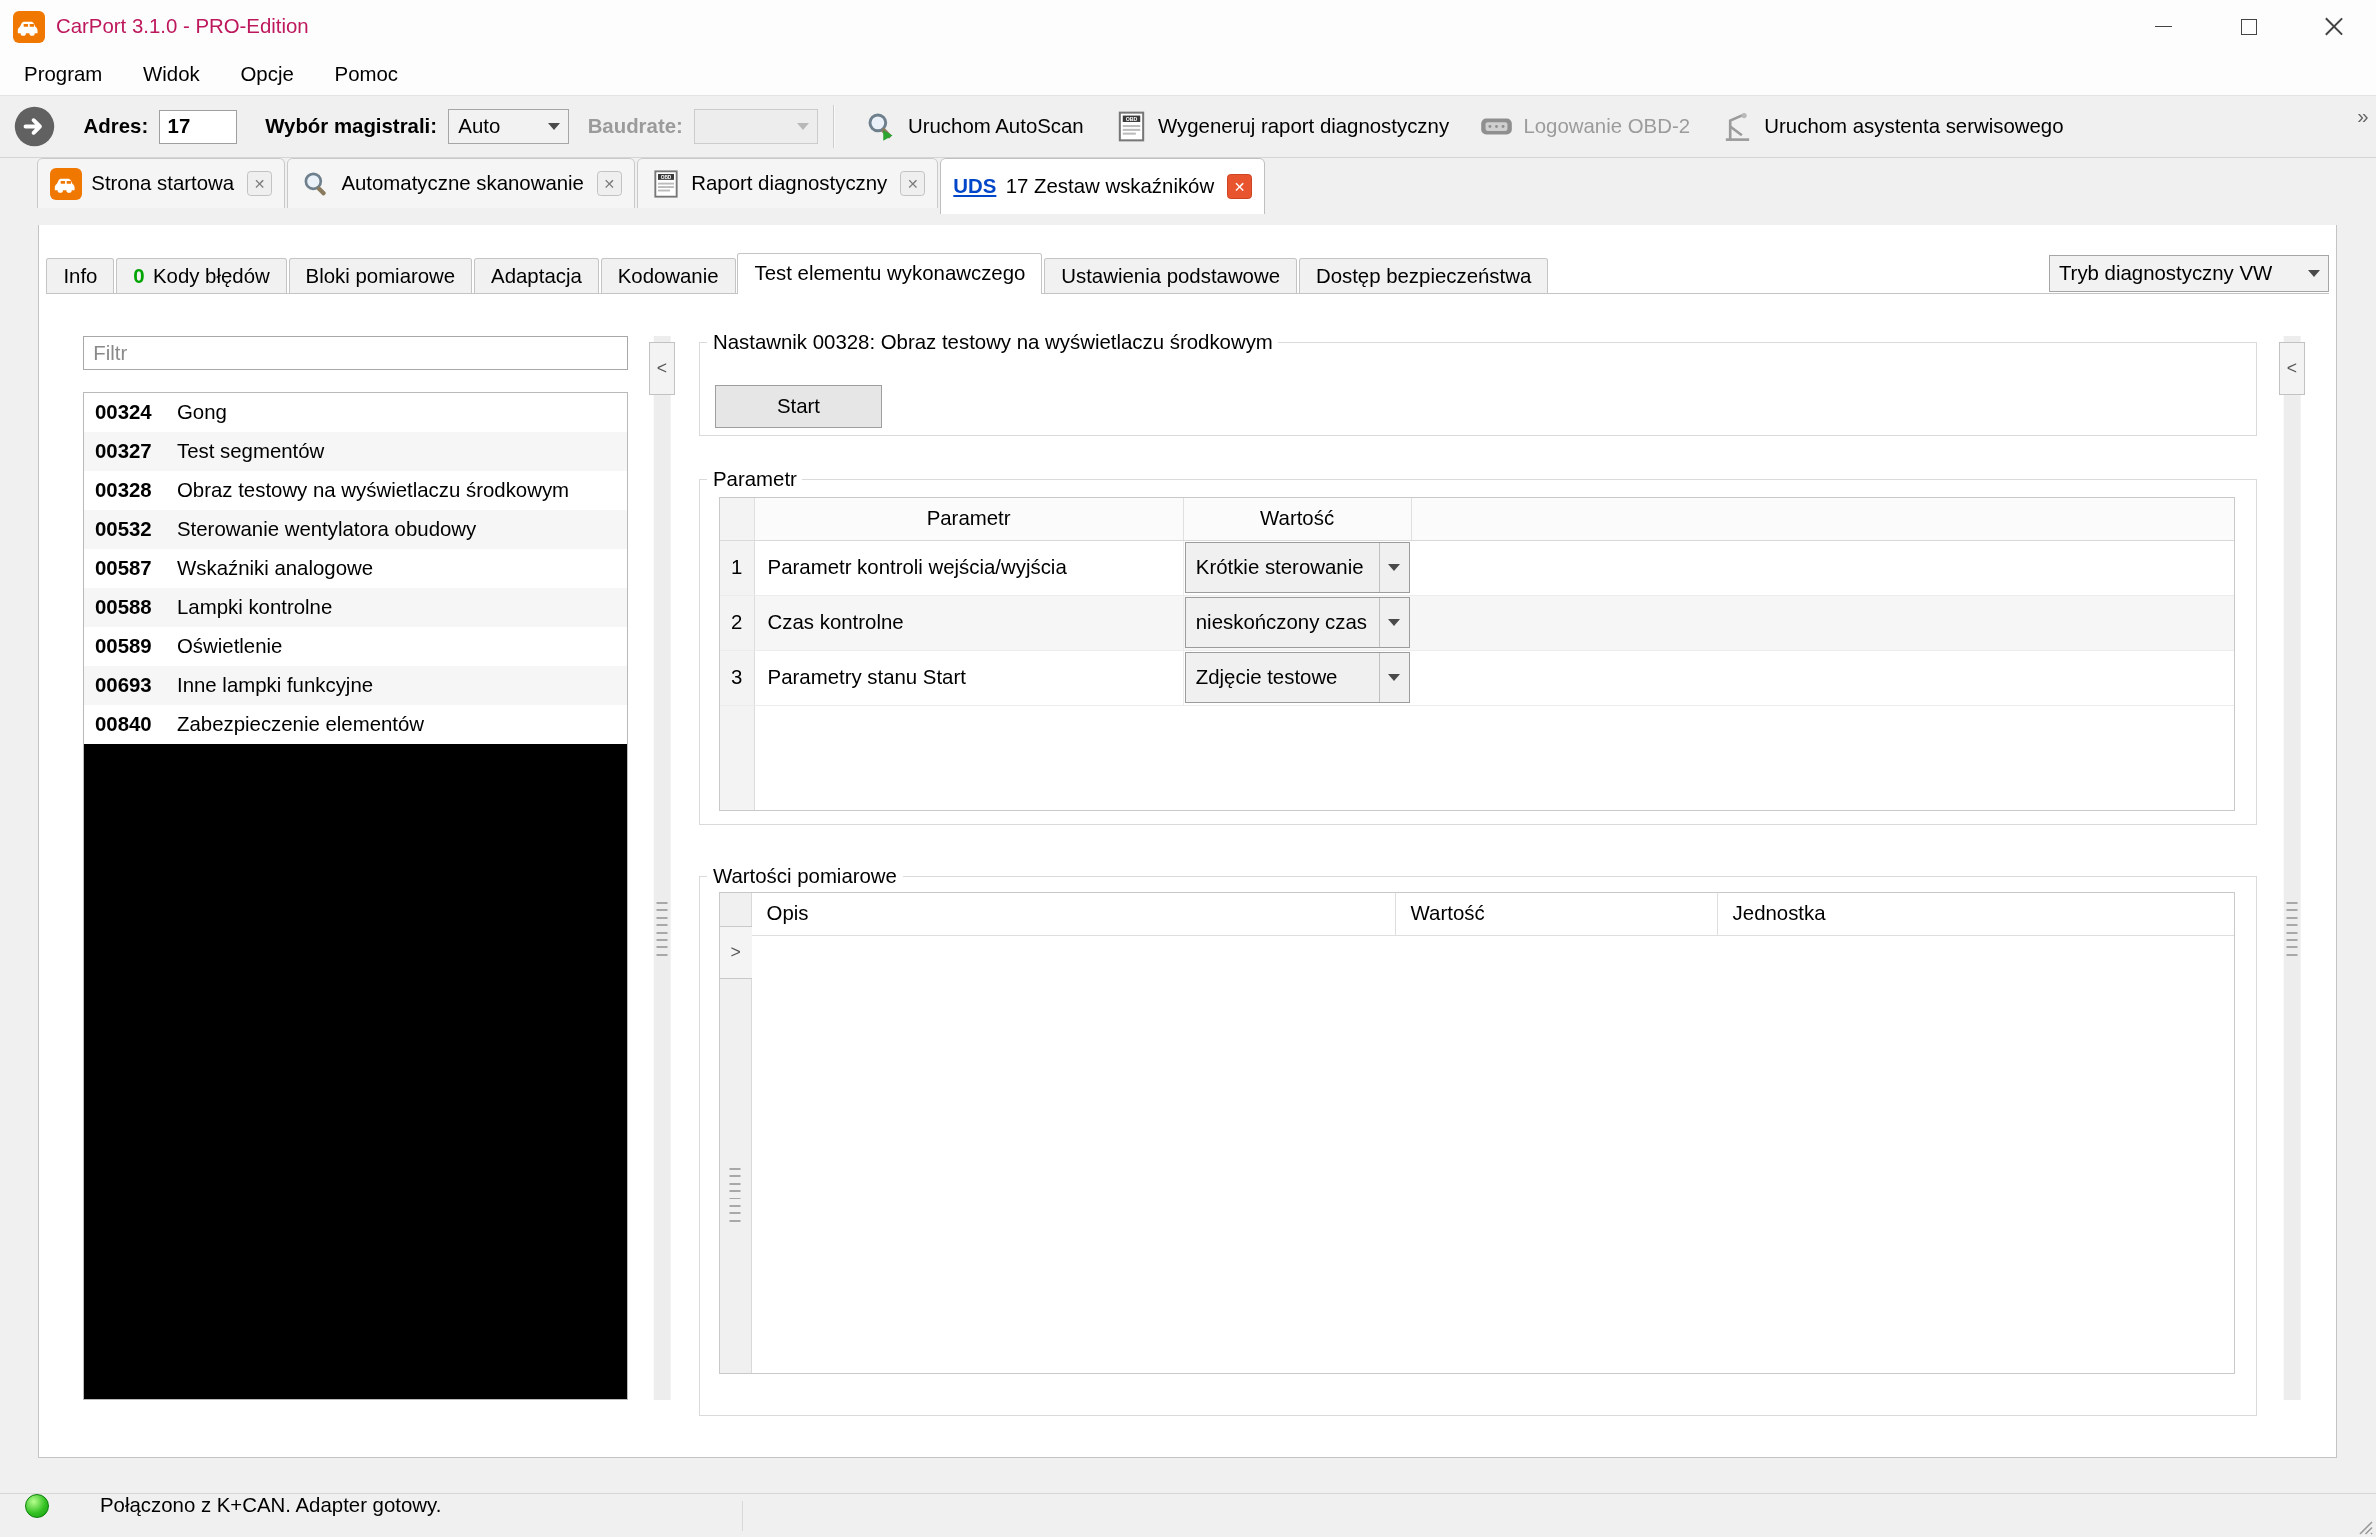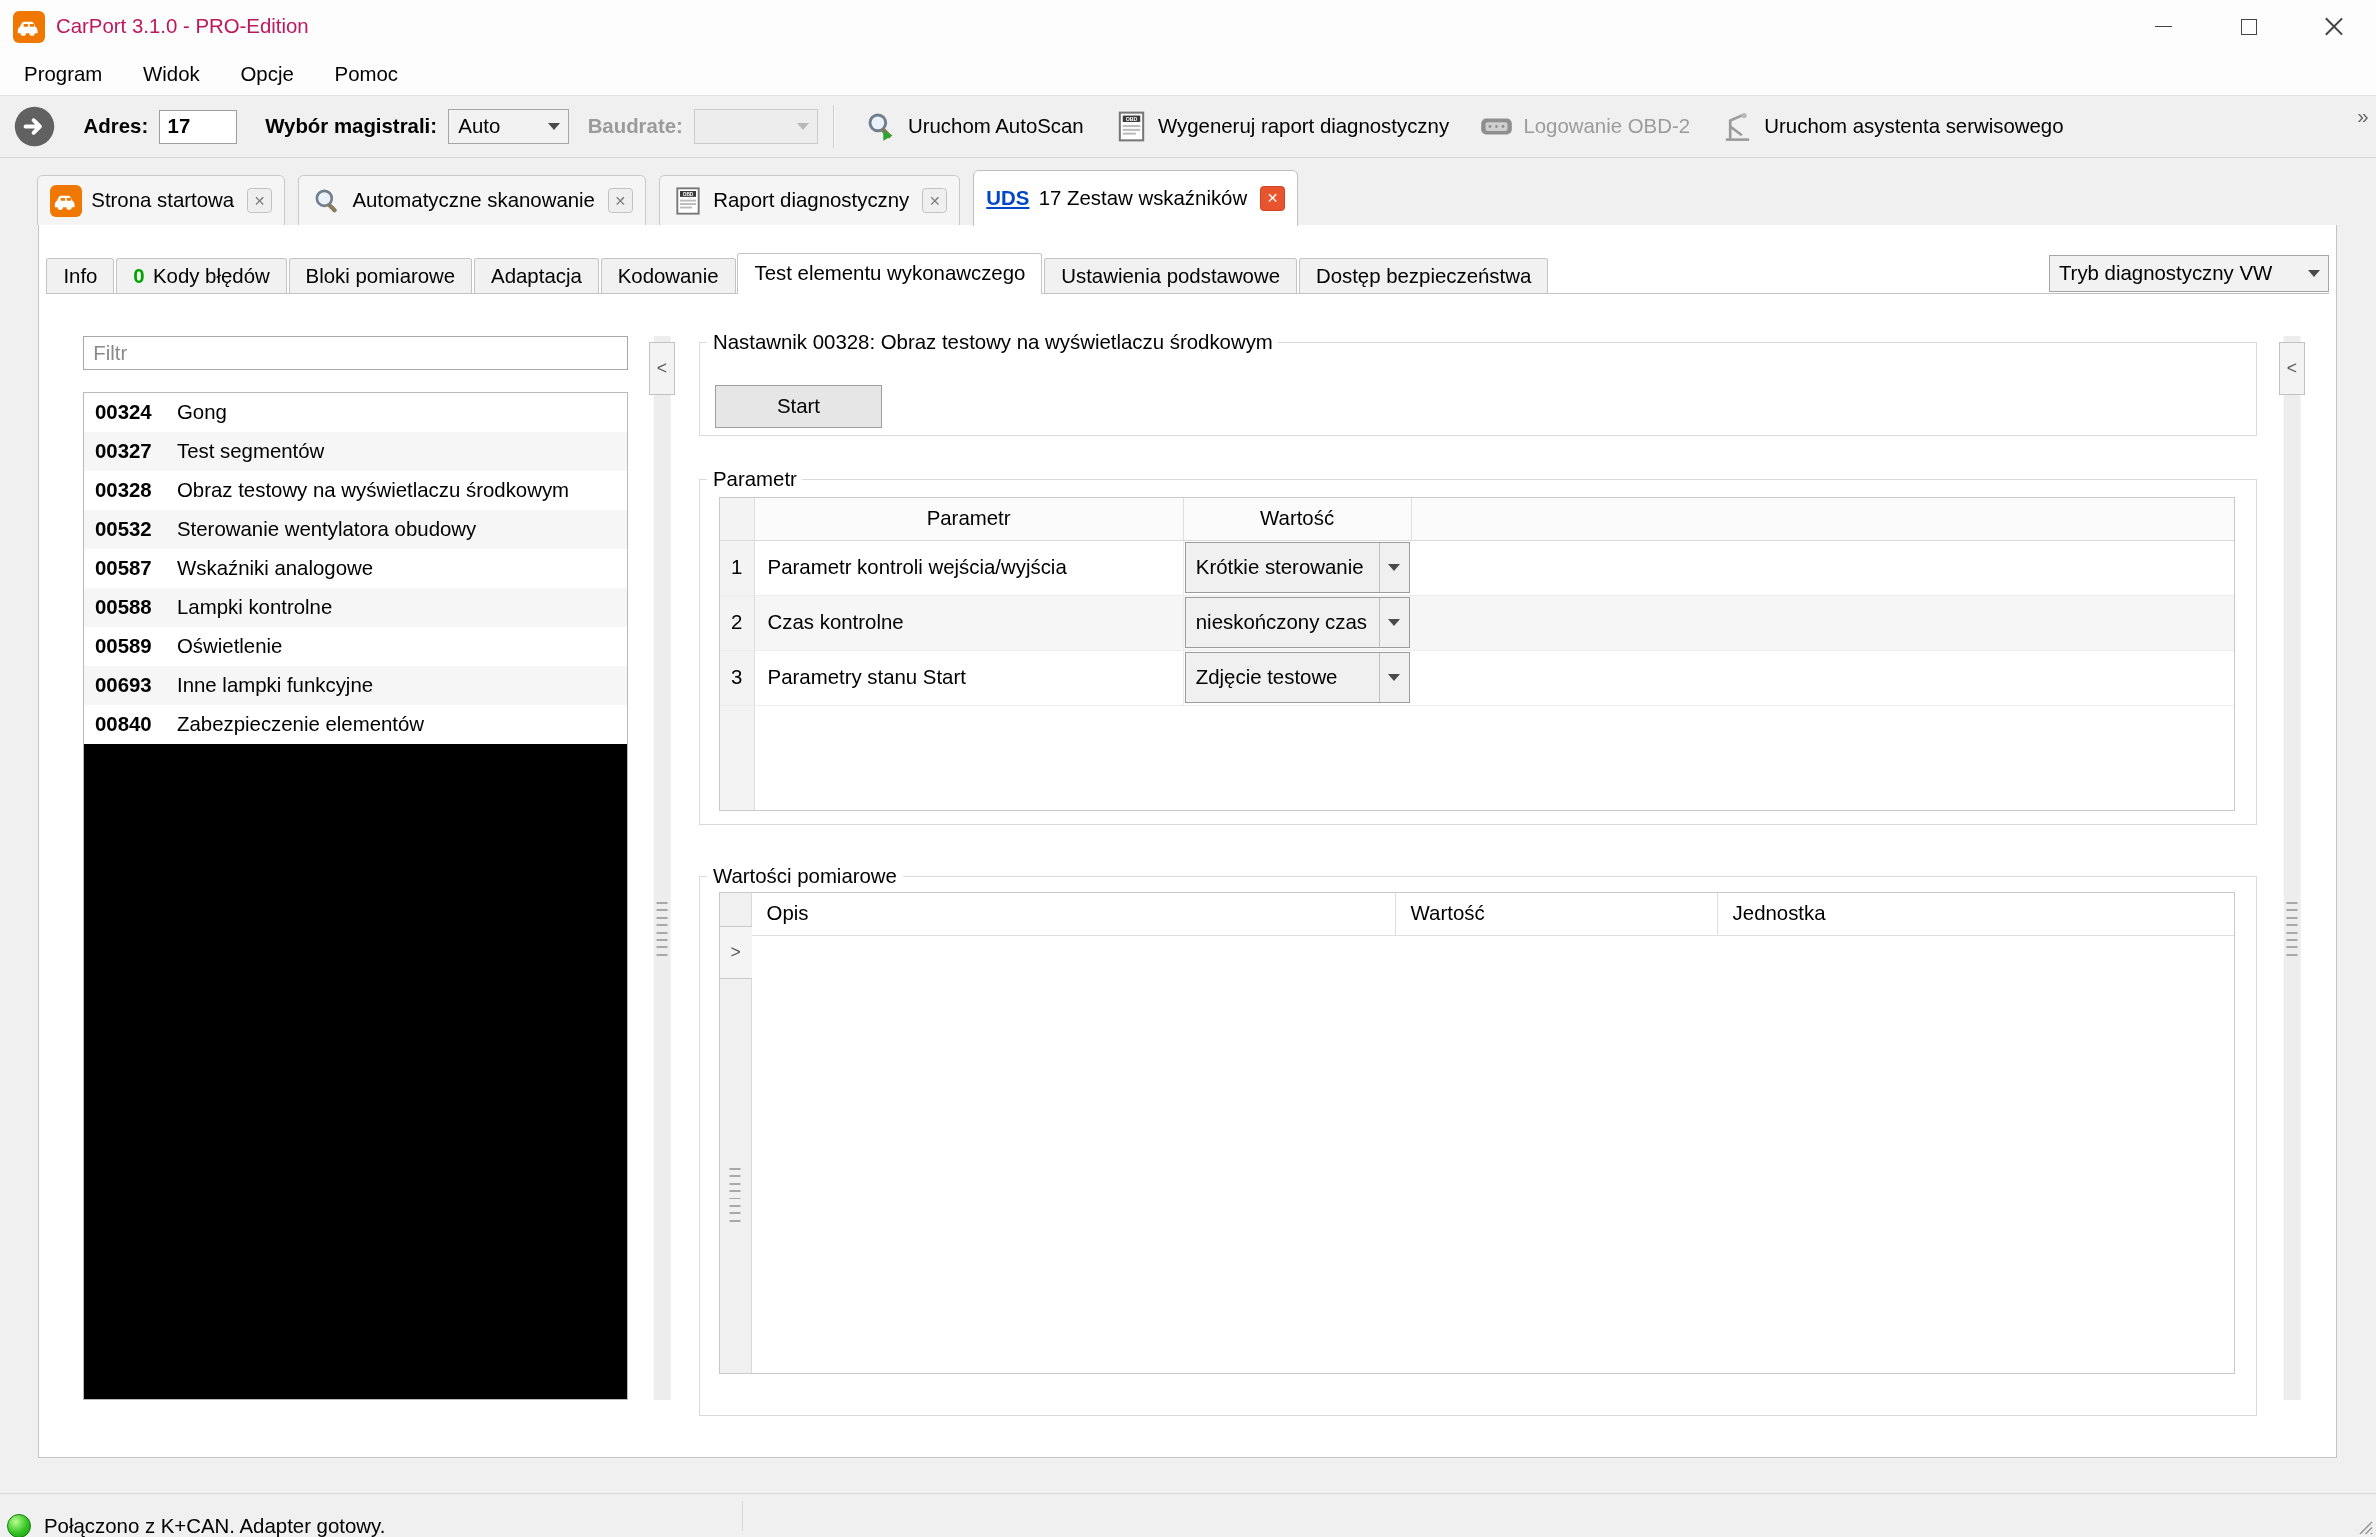--- a/index.html
+++ b/index.html
@@ -40,21 +40,21 @@
 .combo.disabled .chev{border-top-color:#b8b8b8;}
 .bus-combo{width:121px;margin-right:13px;}
 .baud-combo{width:124px;}
 .tb-sep{width:0.9px;height:43px;background:#cdcdcd;box-shadow:0.9px 0 0 #fafafa;margin:0 15px;flex:0 0 auto;}
 .toolbtn{display:flex;align-items:center;gap:9.3px;height:50px;padding:0 15px;background:none;border:none;font:inherit;white-space:nowrap;}
 .toolbtn .ticon{width:35px;height:35px;flex:0 0 auto;}
 .toolbtn.disabled{color:#9b9b9b;}
 .tb-overflow{position:absolute;right:7.4px;top:9.3px;color:#666;font-size:20.4px;}
 
 
-.tabstrip{height:67px;display:flex;align-items:flex-end;padding-left:37px;gap:13px;background:#f0f0f0;position:relative;z-index:2;}
+.tabstrip{height:67px;display:flex;padding-left:37px;gap:2px;background:#f0f0f0;position:relative;z-index:2;}
 .doc-tab{height:50px;display:flex;align-items:center;gap:9.3px;padding:0 12px;background:#f5f5f5;border:0.9px solid #c9c9c9;border-bottom:none;border-radius:5.6px 5.6px 0 0;}
 .doc-tab.active{background:#fff;height:56px;margin-bottom:-0.9px;z-index:3;border-color:#bfbfbf;}
 .tab-icon{width:32px;height:32px;flex:0 0 auto;}
 .uds-prefix{color:#0046c8;font-weight:bold;text-decoration:underline;}
 .tab-close{width:25px;height:25px;margin-left:3.7px;border:0.9px solid #c2c2c2;border-radius:3.7px;background:#efefef;color:#7d7d7d;font-size:14px;line-height:1;display:flex;align-items:center;justify-content:center;flex:0 0 auto;}
 .tab-close.act{background:#e8542e;border-color:#cc4422;color:#fff;}
 
 
 .content{position:absolute;left:38px;right:39px;top:224px;bottom:80px;background:#fff;border:0.9px solid #c4c4c4;z-index:1;}
 .inner-tabs{position:absolute;left:7.4px;right:7.4px;top:28px;height:41px;display:flex;align-items:flex-end;border-bottom:0.9px solid #c4c4c4;z-index:2;}
@@ -116,21 +116,21 @@
 .mt-gutter{position:absolute;left:0;top:0;bottom:0;width:32px;background:#f0f0f0;border-right:0.9px solid #d9d9d9;}
 .expand-btn{position:absolute;top:33px;left:0;width:32px;height:53px;border-top:0.9px solid #c9c9c9;border-bottom:0.9px solid #c9c9c9;background:#f4f4f4;color:#555;font-size:17.6px;display:flex;align-items:center;justify-content:center;}
 .mt-gutter .grip{top:275px;}
 .mt-header{margin-left:32px;height:43px;display:flex;border-bottom:0.9px solid #dedede;background:#fff;}
 .mt-h{display:flex;align-items:center;padding-left:15px;border-right:0.9px solid #dedede;white-space:nowrap;}
 .mt-h.opis{width:644px;}
 .mt-h.wart{width:322px;}
 .mt-h.jedn{flex:1;border-right:none;}
 
 
-.statusbar{position:absolute;left:0;right:0;bottom:0;height:45px;background:#f0f0f0;border-top:0.9px solid #d7d7d7;display:flex;align-items:flex-end;padding-left:7px;}
+.statusbar{position:absolute;left:0;right:0;bottom:0;height:45px;background:#f0f0f0;border-top:0.9px solid #d7d7d7;display:flex;align-items:flex-start;padding-left:25px;gap:38px;}
 .orb{width:24px;height:24px;border-radius:50%;background:radial-gradient(circle at 35% 30%,#b6ff8e,#35c224 55%,#119a0e);border:0.9px solid #0c7d0a;margin-right:13px;flex:0 0 auto;}
 .sb-sep{position:absolute;left:742px;top:7.4px;bottom:7.4px;width:0.9px;background:#d9d9d9;}
 .resize-grip{position:absolute;right:1.9px;bottom:1.9px;width:24px;height:24px;}
 </style>
 </head>
 <body>
 
 <div id="root">
 
   <div class="titlebar">

